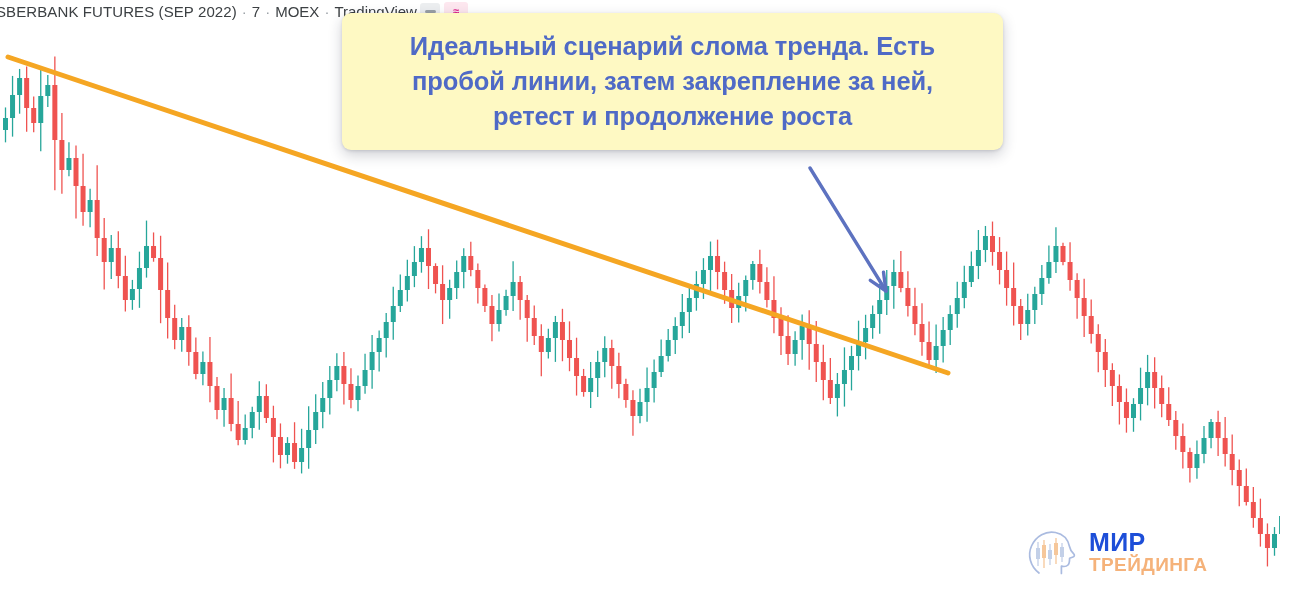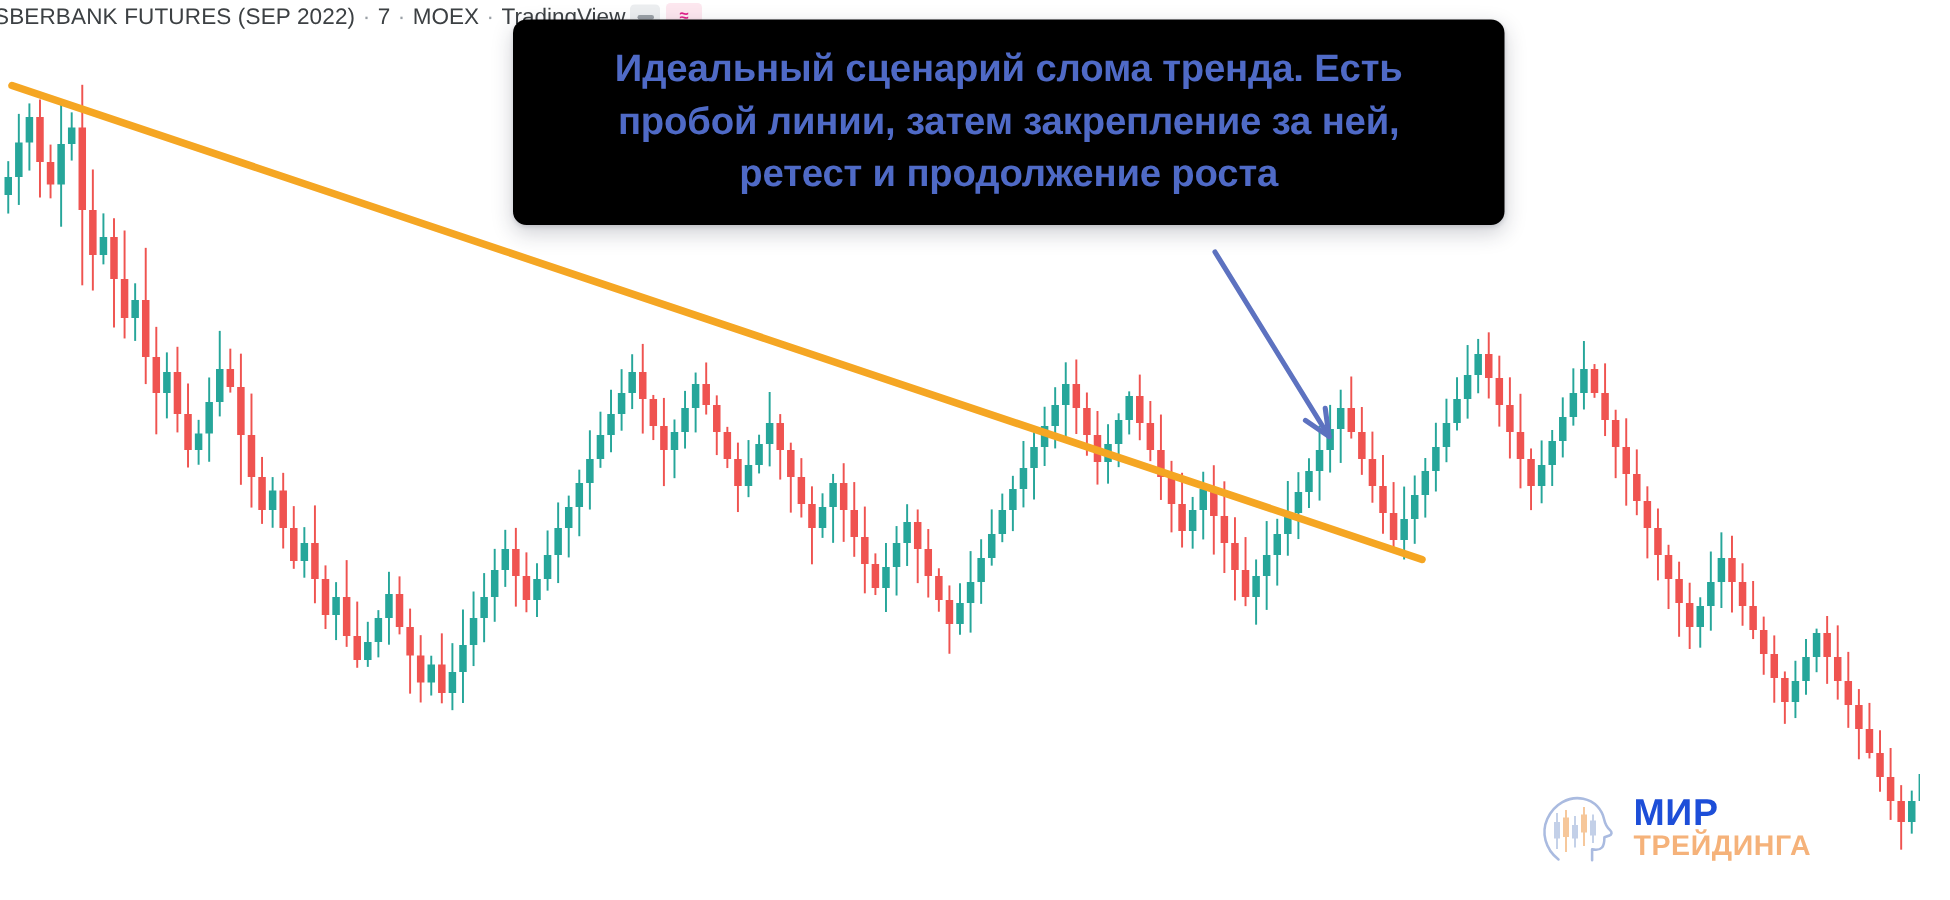--- a/index.html
+++ b/index.html
@@ -90,21 +90,21 @@
   }
   #chart-svg { display: block; }
 
   
   #callout {
     position: absolute;
     left: 342px;
     top: 13px;
     width: 661px;
     height: 137px;
-    background: #000000;
+    background: #fef9c3;
     border-radius: 9px;
     box-shadow: 0 5px 14px rgba(30,35,60,0.22), 0 1px 3px rgba(30,35,60,0.14);
     z-index: 9;
     display: flex;
     align-items: center;
     justify-content: center;
     padding: 0 26px;
     box-sizing: border-box;
   }
   #callout-text {

